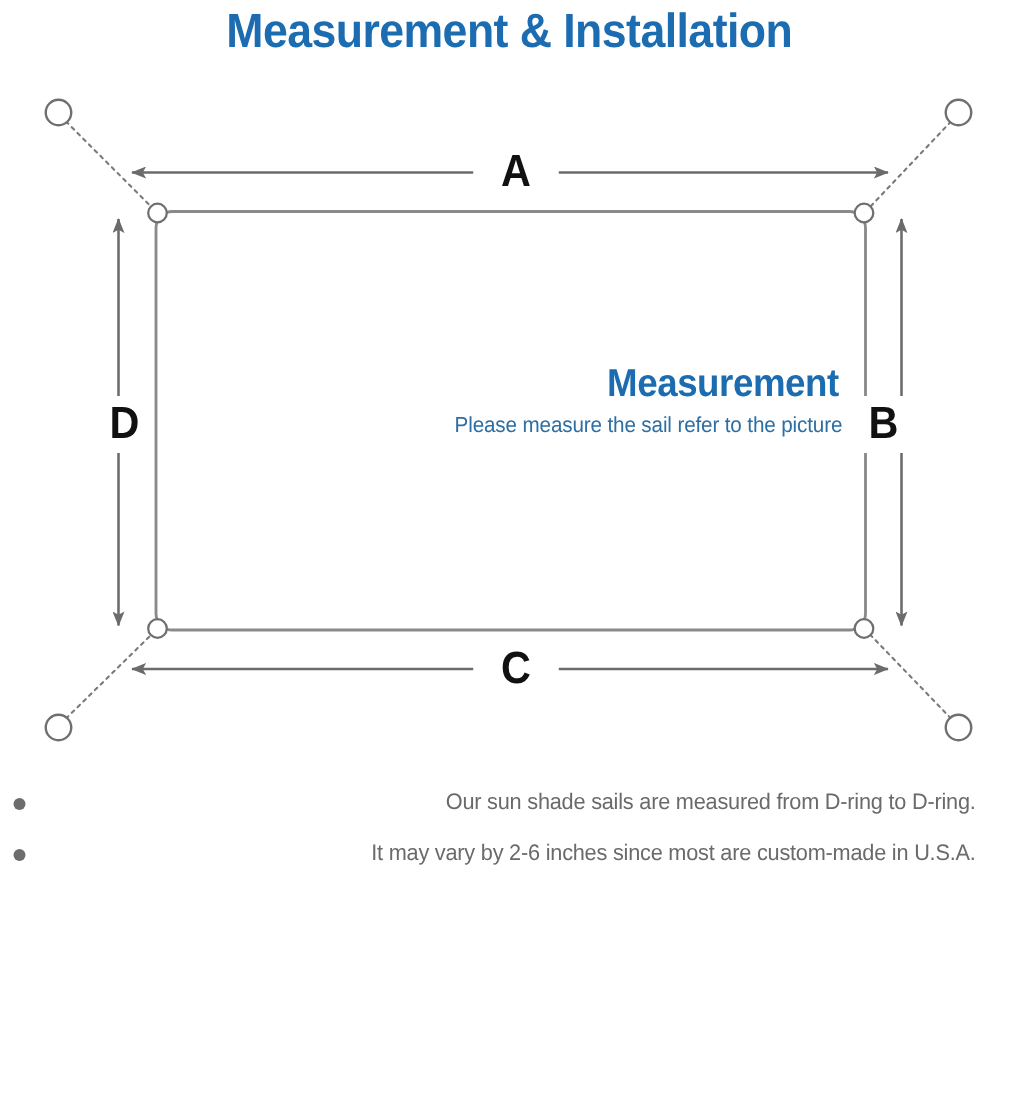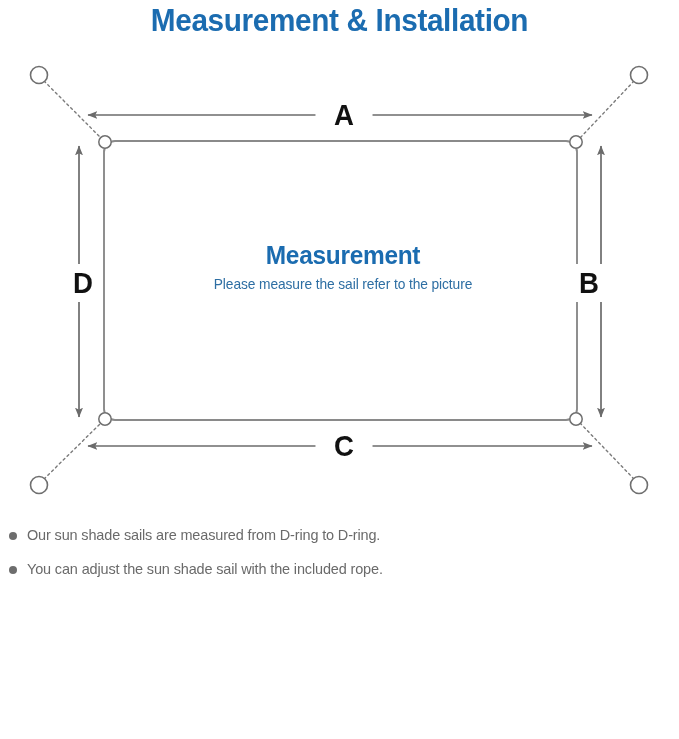--- a/index.html
+++ b/index.html
@@ -53,21 +53,21 @@
   .diagram svg {
     display: block;
   }
 
   
   .sail-label {
     position: absolute;
     left: 113px;
     top: 240px;
     width: 460px;
-    text-align: center;
+    text-align: right;
     pointer-events: none;
   }
   .sail-label .big {
     font-family: "Liberation Sans", sans-serif;
     font-size: 26px;
     font-weight: bold;
     color: #1b6cb0;
     line-height: 30px;
     letter-spacing: -0.3px;
     transform: scaleX(0.94);
@@ -101,20 +101,21 @@
   .dim-c { left: 313px; top: 429px; width: 50px; padding: 2px 6px; }
   .dim-d { left: 64px;  top: 264px; width: 34px; padding: 4px 2px; }
   .dim-b { left: 570px; top: 264px; width: 34px; padding: 4px 2px; }
 
   
   .notes {
     position: absolute;
     left: 0;
     top: 524px;
     width: 679px;
+    text-align: right;
   }
   .note {
     position: relative;
     padding-left: 27px;
     margin-bottom: 13px;
     min-height: 20px;
   }
   .note .bullet {
     position: absolute;
     left: 9px;
@@ -201,17 +202,17 @@
     <div class="dim-letter dim-d">D</div>
   </div>
 
   <div class="notes">
     <div class="note">
       <span class="bullet"></span>
       <span class="txt">Our sun shade sails are measured from D-ring to D-ring.</span>
     </div>
     <div class="note">
       <span class="bullet"></span>
-      <span class="txt">You can adjust the sun shade sail with the included rope.</span>
+      <span class="txt">It may vary by 2-6 inches since most are custom-made in U.S.A.</span>
     </div>
   </div>
 
 </div>
 
 </body></html>

